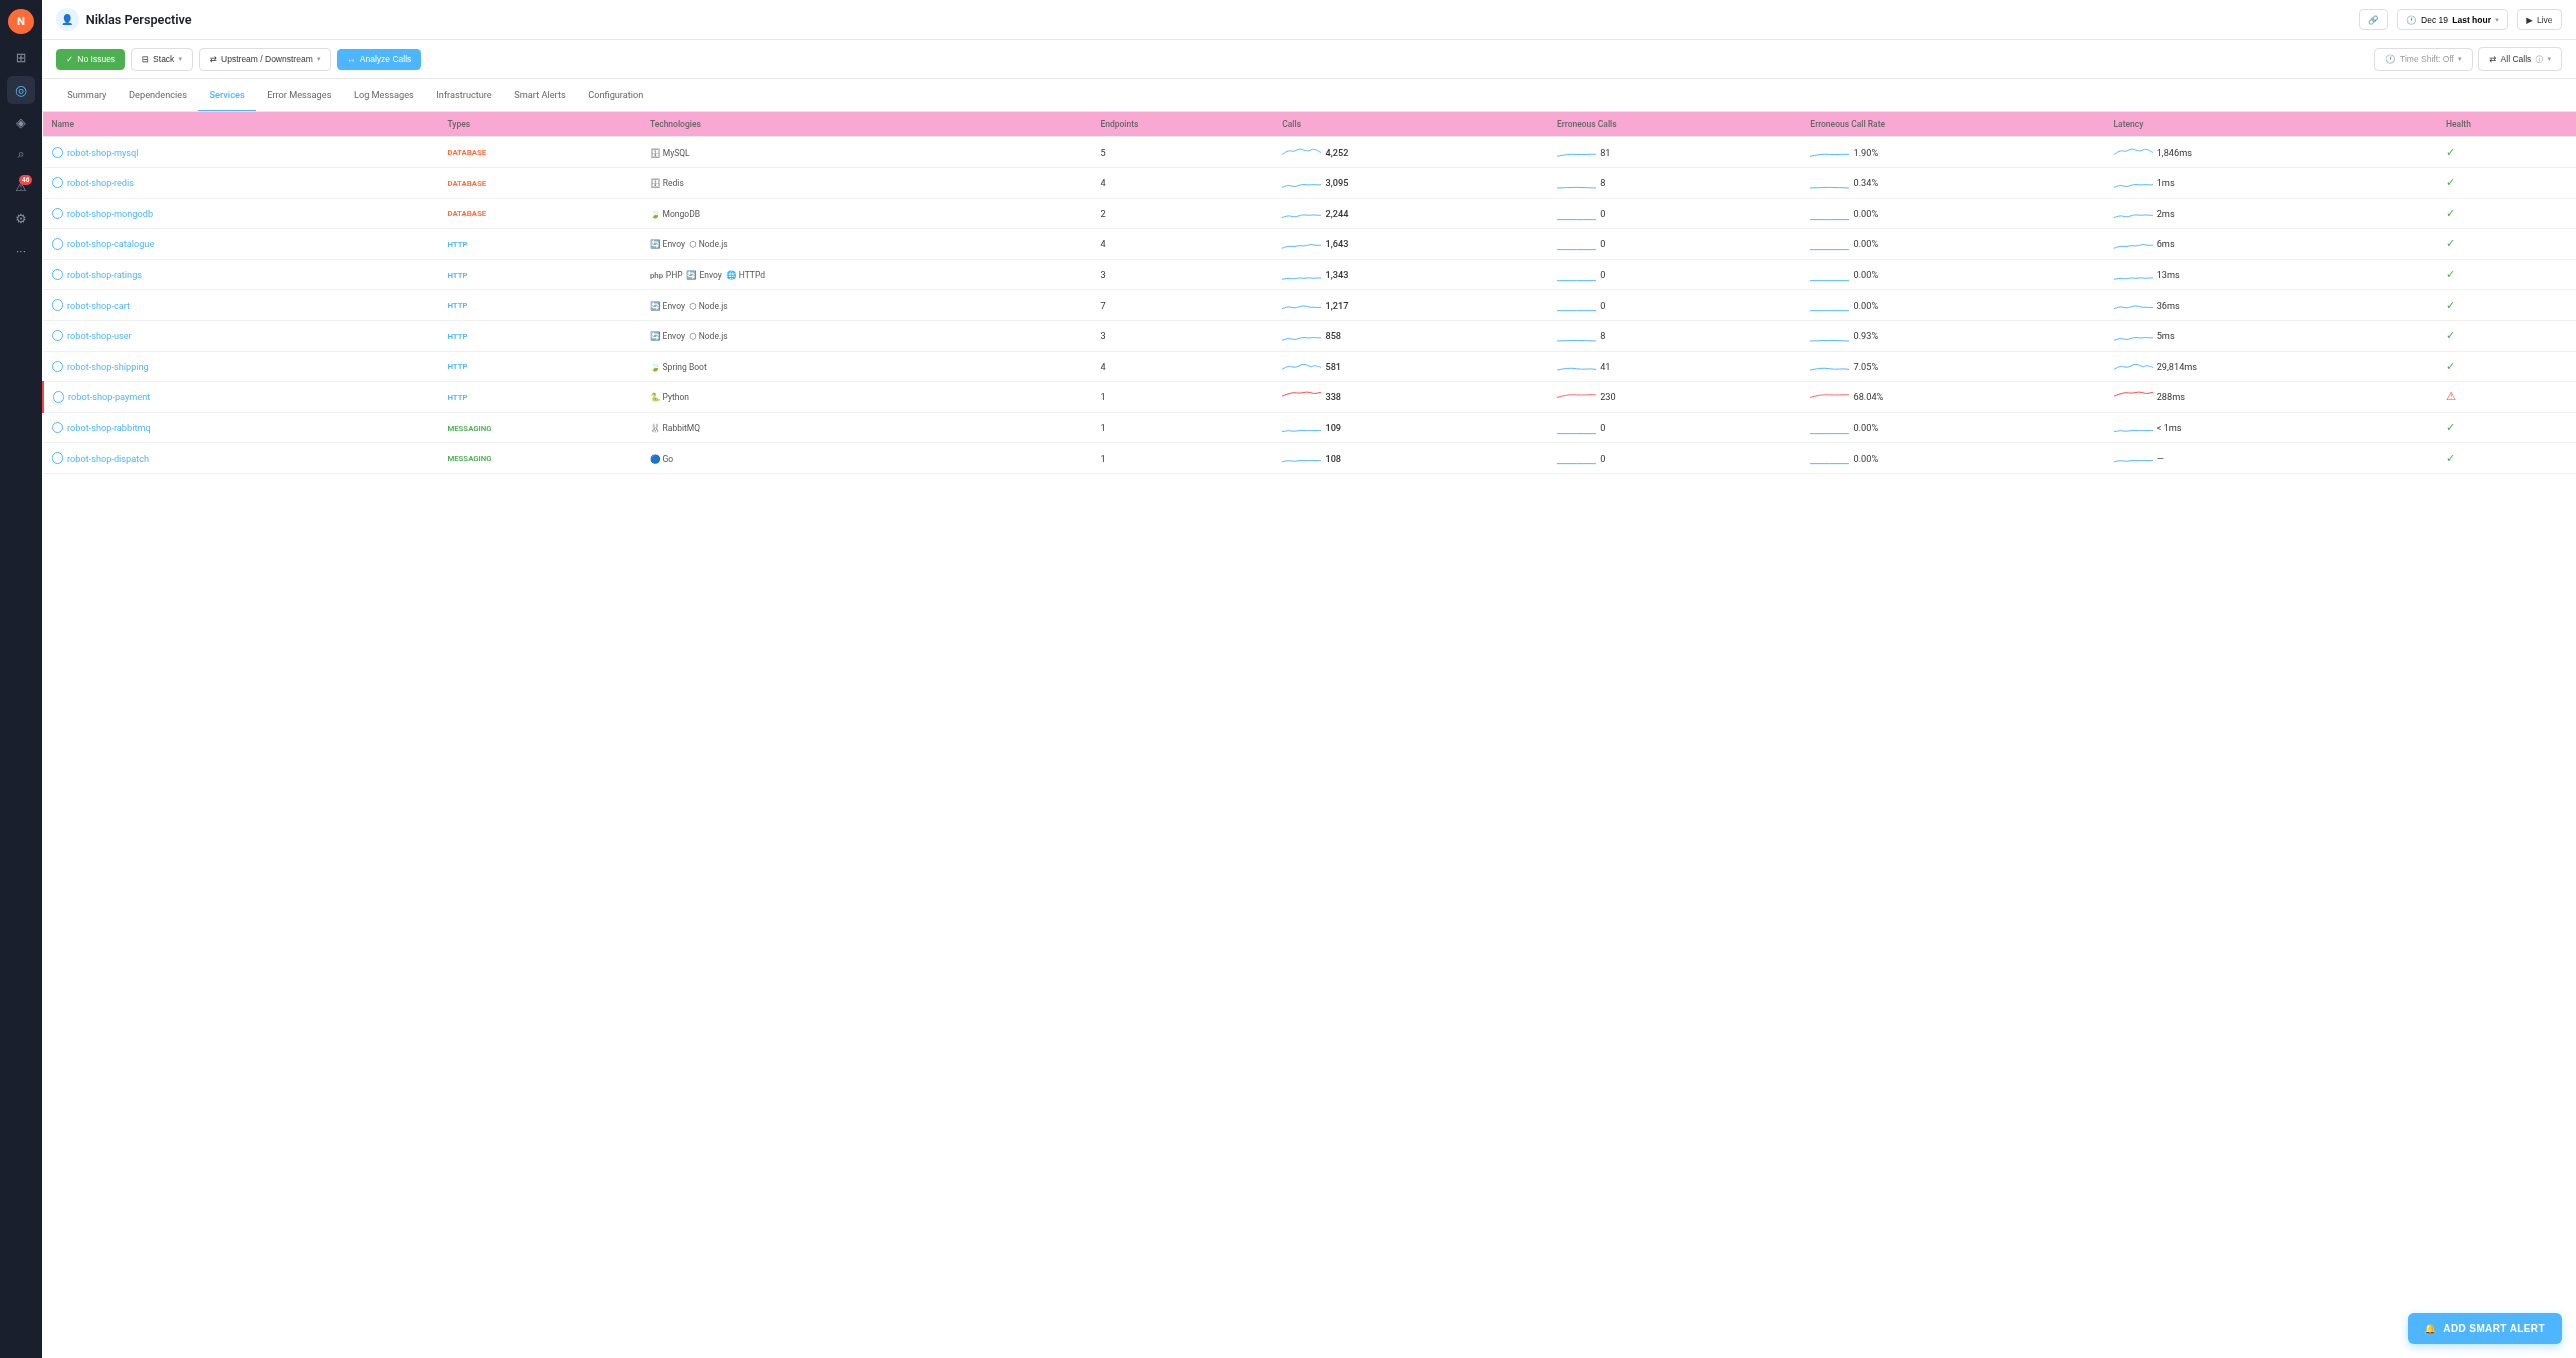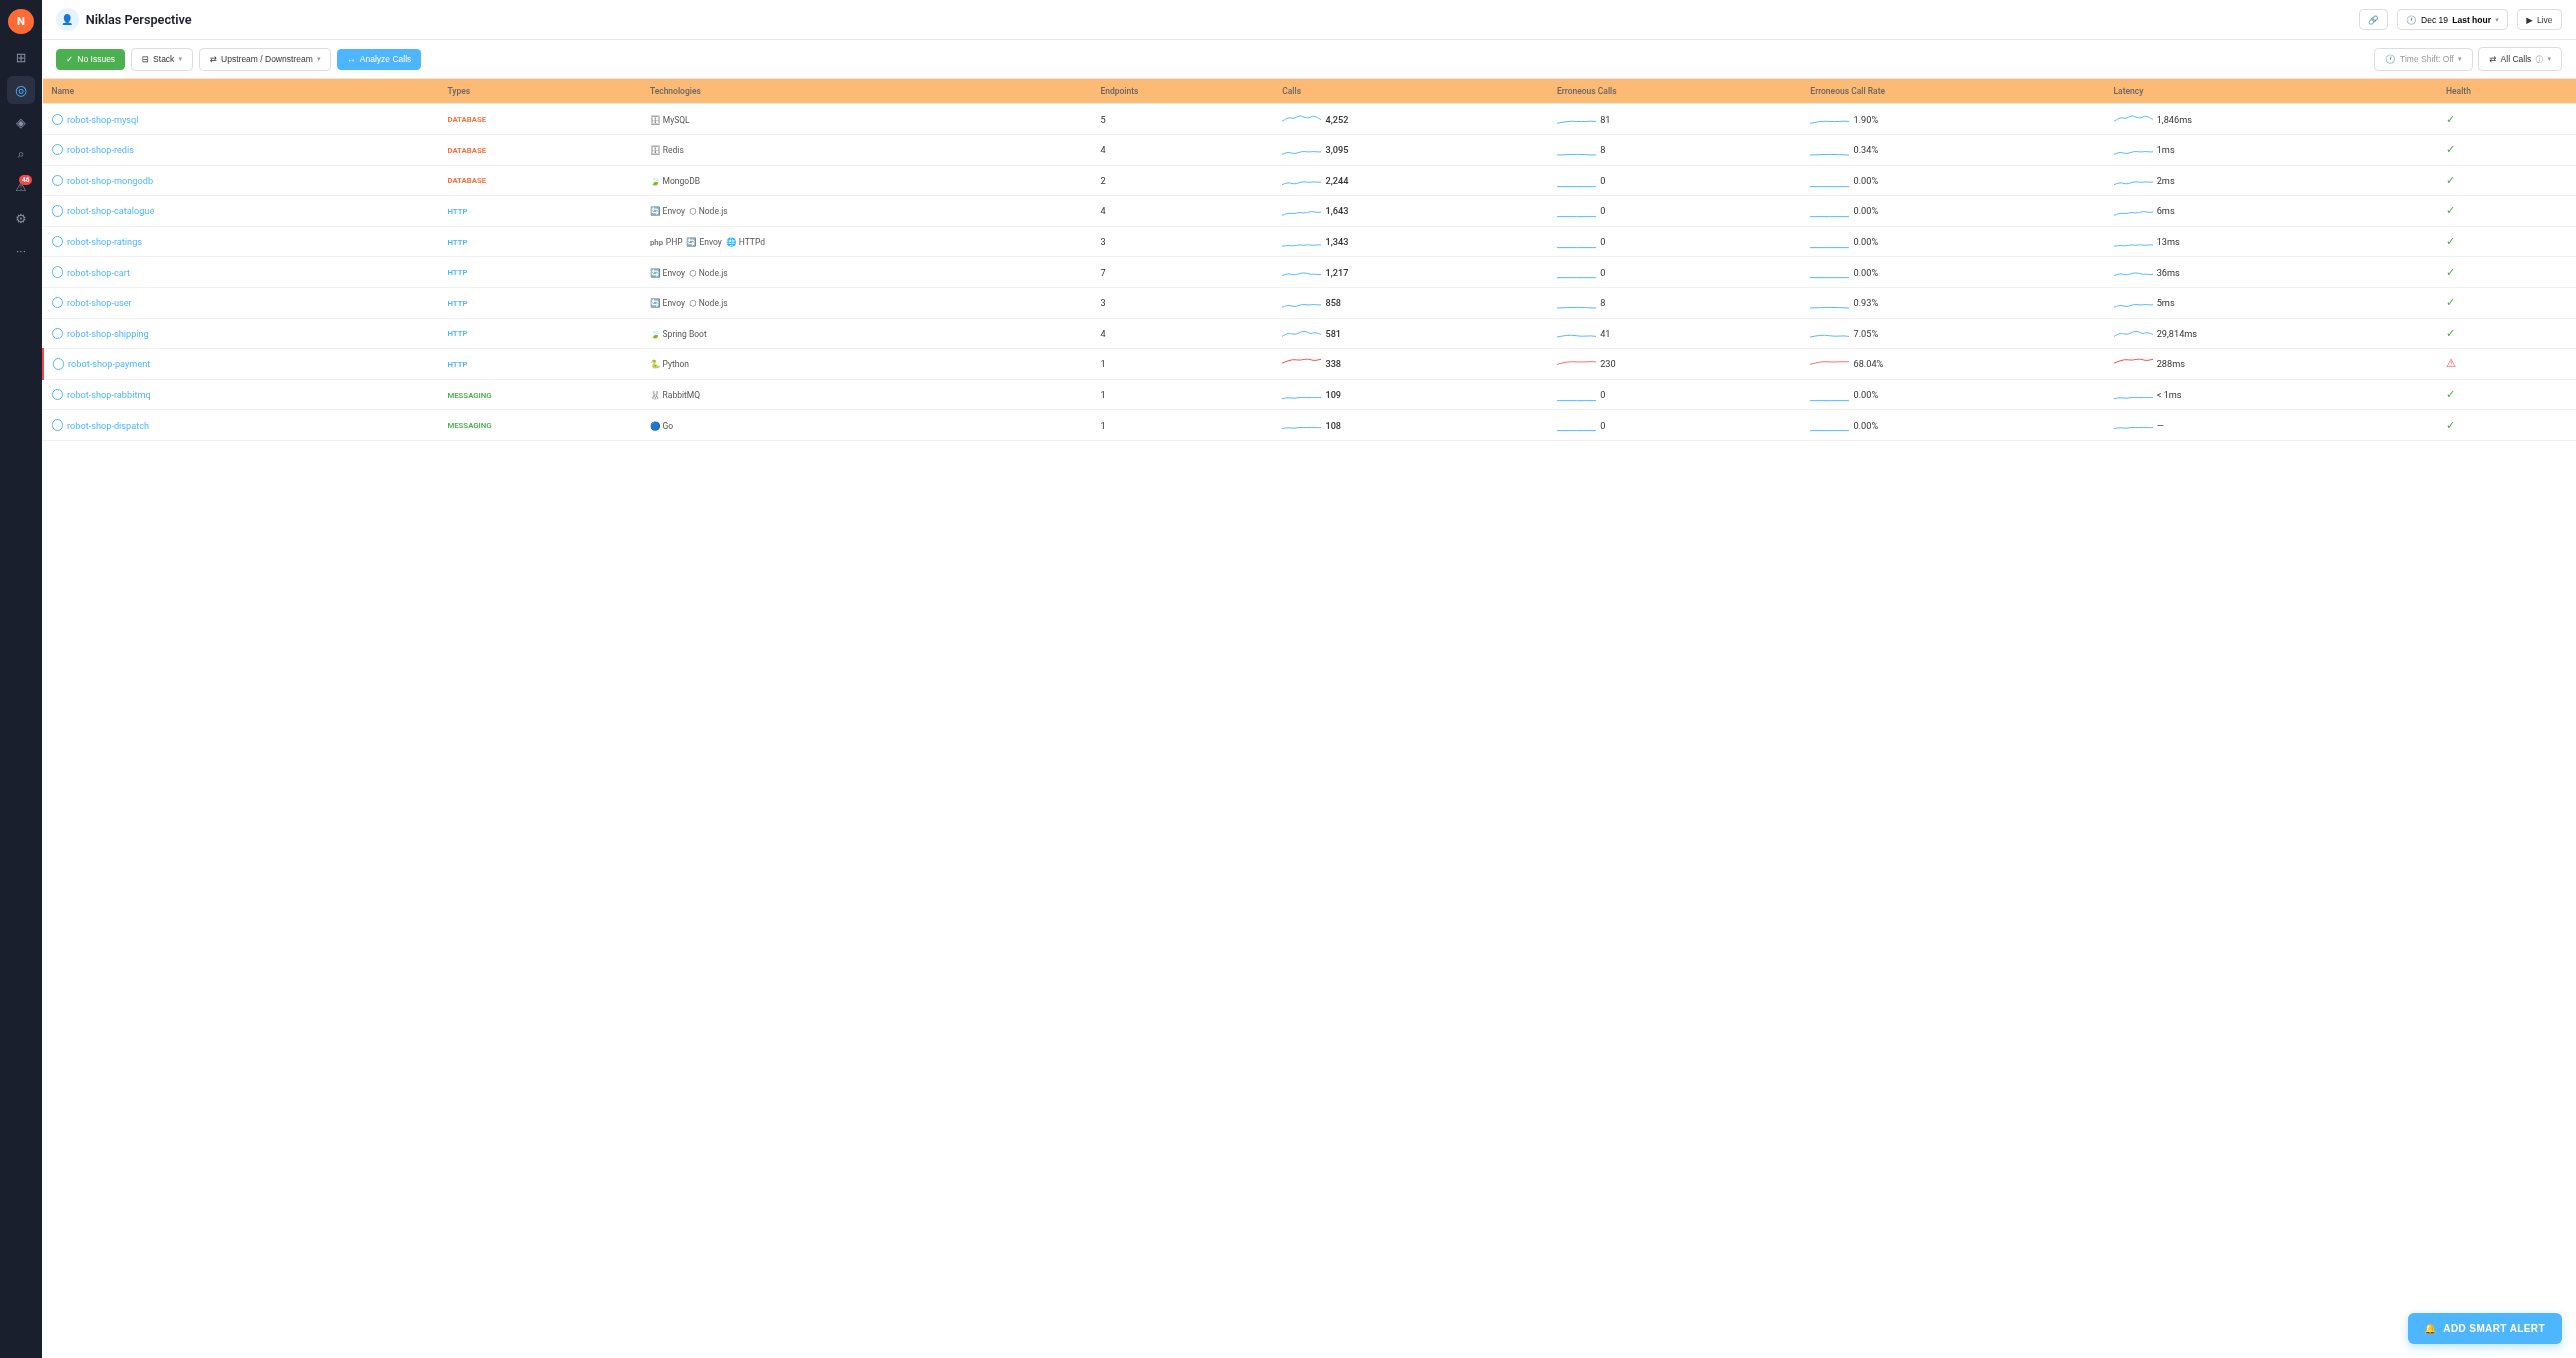--- a/index.html
+++ b/index.html
@@ -37,21 +37,21 @@
     .btn-allcalls { background: #fff; color: #333; border: 0.7px solid #ddd; border-radius: 4.2px; padding: 5.7px 10px; cursor: pointer; font-size: 8.5px; display: flex; align-items: center; gap: 4.2px; }
 
     
     .tabs { background: #fff; padding: 0 14px; display: flex; align-items: center; border-bottom: 0.7px solid #e8e8e8; }
     .tab { padding: 10px 11.3px; cursor: pointer; font-size: 9.2px; color: #666; border-bottom: 1.4px solid transparent; white-space: nowrap; }
     .tab.active { color: #4db6ff; border-bottom: 1.4px solid #4db6ff; font-weight: 500; }
 
     
     .table-container { flex: 1; overflow-y: auto; background: #fff; }
     table { width: 100%; border-collapse: collapse; }
-    thead th { background: #fdba74; position: sticky; top: 0; padding: 7px 8.5px; text-align: left; font-size: 8.5px; font-weight: 500; color: #666; border-bottom: 0.7px solid #e8e8e8; white-space: nowrap; z-index: 10; }
+    thead th { background: #f9a8d4; position: sticky; top: 0; padding: 7px 8.5px; text-align: left; font-size: 8.5px; font-weight: 500; color: #666; border-bottom: 0.7px solid #e8e8e8; white-space: nowrap; z-index: 10; }
     tbody tr { border-bottom: 0.7px solid #f0f0f0; }
     tbody td { padding: 7px 8.5px; font-size: 9.2px; color: #333; vertical-align: middle; }
     .service-link { color: #4db6ff; text-decoration: none; display: flex; align-items: center; gap: 4.2px; }
     .service-icon { width: 11.3px; height: 11.3px; border-radius: 50%; border: 1.4px solid #4db6ff; display: inline-flex; align-items: center; justify-content: center; flex-shrink: 0; }
     .type-badge { font-size: 7.8px; font-weight: 600; padding: 1.4px 0; }
     .type-database { color: #ff6b35; text-align: right; }
     .type-http { color: #4db6ff; }
     .type-messaging { color: #4caf50; }
     .tech-icon { display: inline-flex; align-items: center; gap: 2.8px; margin-right: 4.2px; color: #555; font-size: 8.5px; }
     .calls-cell { display: flex; align-items: center; gap: 4.2px; }
@@ -151,20 +151,30 @@
       </button>
       <button class="btn-allcalls">
         <span>⇄</span>
         <span>All Calls</span>
         <span style="color:#999; font-size:7.8px;">ⓘ</span>
         <span class="chevron">▾</span>
       </button>
     </div>
   </div>
 
+  <div class="tabs">
+    <div class="tab">Summary</div>
+    <div class="tab">Dependencies</div>
+    <div class="tab active">Services</div>
+    <div class="tab">Error Messages</div>
+    <div class="tab">Log Messages</div>
+    <div class="tab">Infrastructure</div>
+    <div class="tab">Smart Alerts</div>
+    <div class="tab">Configuration</div>
+  </div>
 
   <div class="table-container">
     <table>
       <thead>
         <tr>
           <th>Name</th>
           <th>Types</th>
           <th>Technologies</th>
           <th>Endpoints</th>
           <th style="cursor:pointer;">Calls</th>

